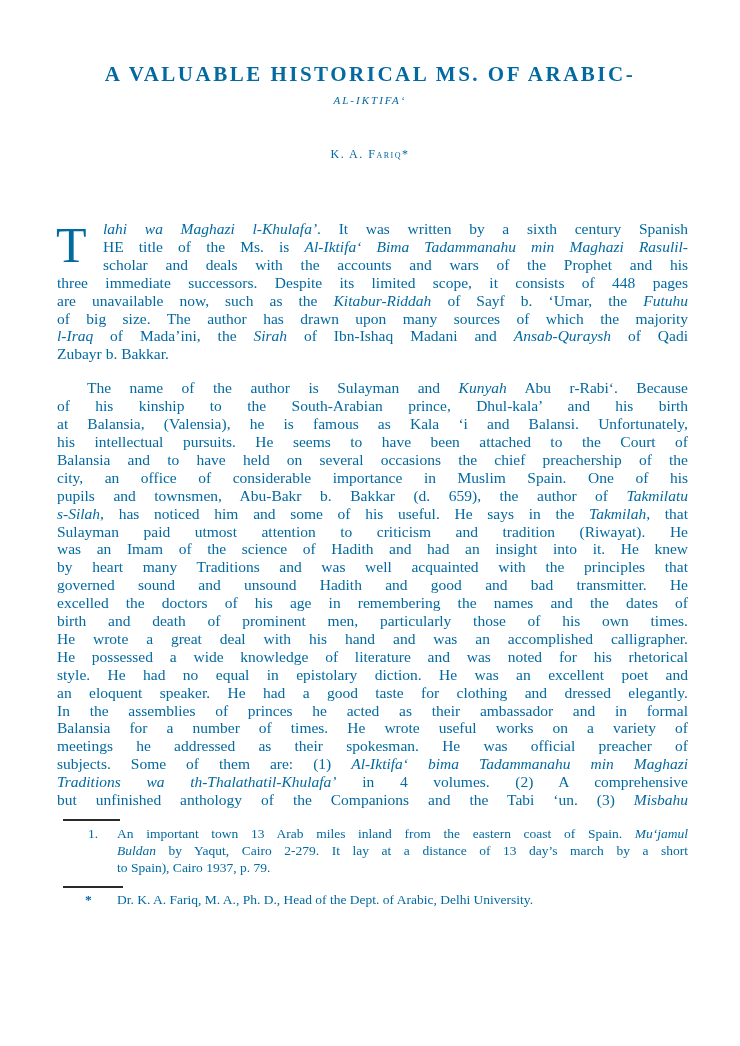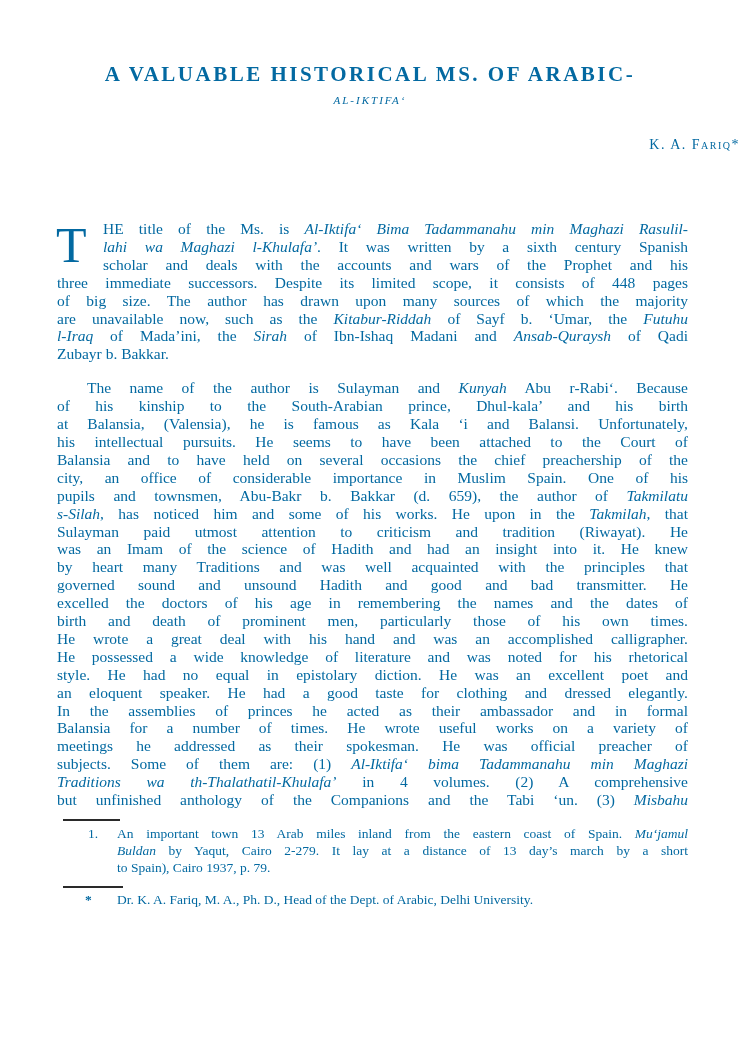--- a/index.html
+++ b/index.html
@@ -16,22 +16,22 @@
   header { position: absolute; top: 62px; left: 0; right: 0; text-align: center; }
   h1 {
     margin: 0; font-size: 21px; font-weight: bold;
     letter-spacing: 2.5px; line-height: 24px;
   }
   h2 {
     margin: 4px 0 0 0; font-size: 11px; font-weight: normal;
     font-style: italic; letter-spacing: 2px; line-height: 20px;
   }
   .author {
-    margin-top: 27px; font-size: 14px;
-    font-variant: small-caps; letter-spacing: 1.5px; text-align: right;
+    margin-top: 37px; font-size: 12px;
+    font-variant: small-caps; letter-spacing: 1.5px;
   }
   
   main.bodytext {
     position: absolute; top: 220px; left: 57px; width: 631px;
     font-size: 15.5px; line-height: 17.9px;
     text-rendering: optimizeLegibility;
   }
   .tline { text-align: justify; text-justify: inter-word; white-space: normal; }
   .tline.jst { text-align-last: justify; }
   .tline.dc { padding-left: 46px; }
@@ -60,38 +60,38 @@
 
   <header>
     <h1>A VALUABLE HISTORICAL MS. OF ARABIC-</h1>
     <h2>AL-IKTIFA‘</h2>
     <div class="author"><span>K. A. Fariq</span><span>*</span></div>
   </header>
 
   <main class="bodytext">
     <span class="dropcap">T</span>
     <div class="para">
+        <div class="tline jst dc"><i>lahi wa Maghazi l-Khulafa’</i><span>.  It was written by a sixth century Spanish</span></div>
         <div class="tline jst dc"><span>HE title of the Ms. is </span><i>Al-Iktifa‘ Bima Tadammanahu min Maghazi Rasulil-</i></div>
-        <div class="tline jst dc"><i>lahi wa Maghazi l-Khulafa’</i><span>.  It was written by a sixth century Spanish</span></div>
         <div class="tline jst dc"><span>scholar and deals with the accounts and wars of the Prophet and his</span></div>
         <div class="tline jst"><span>three immediate successors.  Despite its limited scope, it consists of 448 pages</span></div>
+        <div class="tline jst"><span>are unavailable now, such as the </span><i>Kitabur-Riddah</i><span> of Sayf b. ‘Umar, the </span><i>Futuhu</i></div>
         <div class="tline jst"><span>of big size.  The author has drawn upon many sources of which the majority</span></div>
-        <div class="tline jst"><span>are unavailable now, such as the </span><i>Kitabur-Riddah</i><span> of Sayf b. ‘Umar, the </span><i>Futuhu</i></div>
         <div class="tline jst"><i>l-Iraq</i><span> of Mada’ini, the </span><i>Sirah</i><span> of Ibn-Ishaq Madani and </span><i>Ansab-Quraysh</i><span> of Qadi</span></div>
         <div class="tline"><span>Zubayr  b. Bakkar.</span></div>
       </div>
     <div class="para">
         <div class="tline jst indent"><span>The name of the author is Sulayman and </span><i>Kunyah</i><span> Abu r-Rabi‘.  Because</span></div>
         <div class="tline jst"><span>of his kinship to the South-Arabian prince, Dhul-kala’ and his birth</span></div>
         <div class="tline jst"><span>at Balansia,  (Valensia), he is famous as Kala ‘i and Balansi.  Unfortunately,</span></div>
         <div class="tline jst"><span>his intellectual pursuits.  He seems to have been attached to the Court of</span></div>
         <div class="tline jst"><span>Balansia and to have held on several occasions the chief preachership of the</span></div>
         <div class="tline jst"><span>city, an office of considerable importance in Muslim Spain.  One of his</span></div>
         <div class="tline jst"><span>pupils and townsmen, Abu-Bakr b. Bakkar (d. 659), the author of </span><i>Takmilatu</i></div>
-        <div class="tline jst"><i>s-Silah</i><span>, has noticed him and some of his works.  He upon in the </span><i>Takmilah</i><span>, that</span></div>
+        <div class="tline jst"><i>s-Silah</i><span>, has noticed him and some of his useful.  He says in the </span><i>Takmilah</i><span>, that</span></div>
         <div class="tline jst"><span>Sulayman paid utmost attention to criticism and tradition (Riwayat).  He</span></div>
         <div class="tline jst"><span>was an Imam of the science of Hadith and had an insight into it.  He knew</span></div>
         <div class="tline jst"><span>by heart many Traditions and was well acquainted with the principles that</span></div>
         <div class="tline jst"><span>governed sound and unsound Hadith and good and bad transmitter.  He</span></div>
         <div class="tline jst"><span>excelled the doctors of his age in remembering the names and the dates of</span></div>
         <div class="tline jst"><span>birth and death of prominent men, particularly those of his own times.</span></div>
         <div class="tline jst"><span>He wrote a great deal with his hand and was an accomplished calligrapher.</span></div>
         <div class="tline jst"><span>He possessed a wide knowledge of literature and was noted for his rhetorical</span></div>
         <div class="tline jst"><span>style.  He had no equal in epistolary diction.  He was an excellent poet and</span></div>
         <div class="tline jst"><span>an eloquent speaker. He had a good taste for clothing and dressed elegantly.</span></div>

